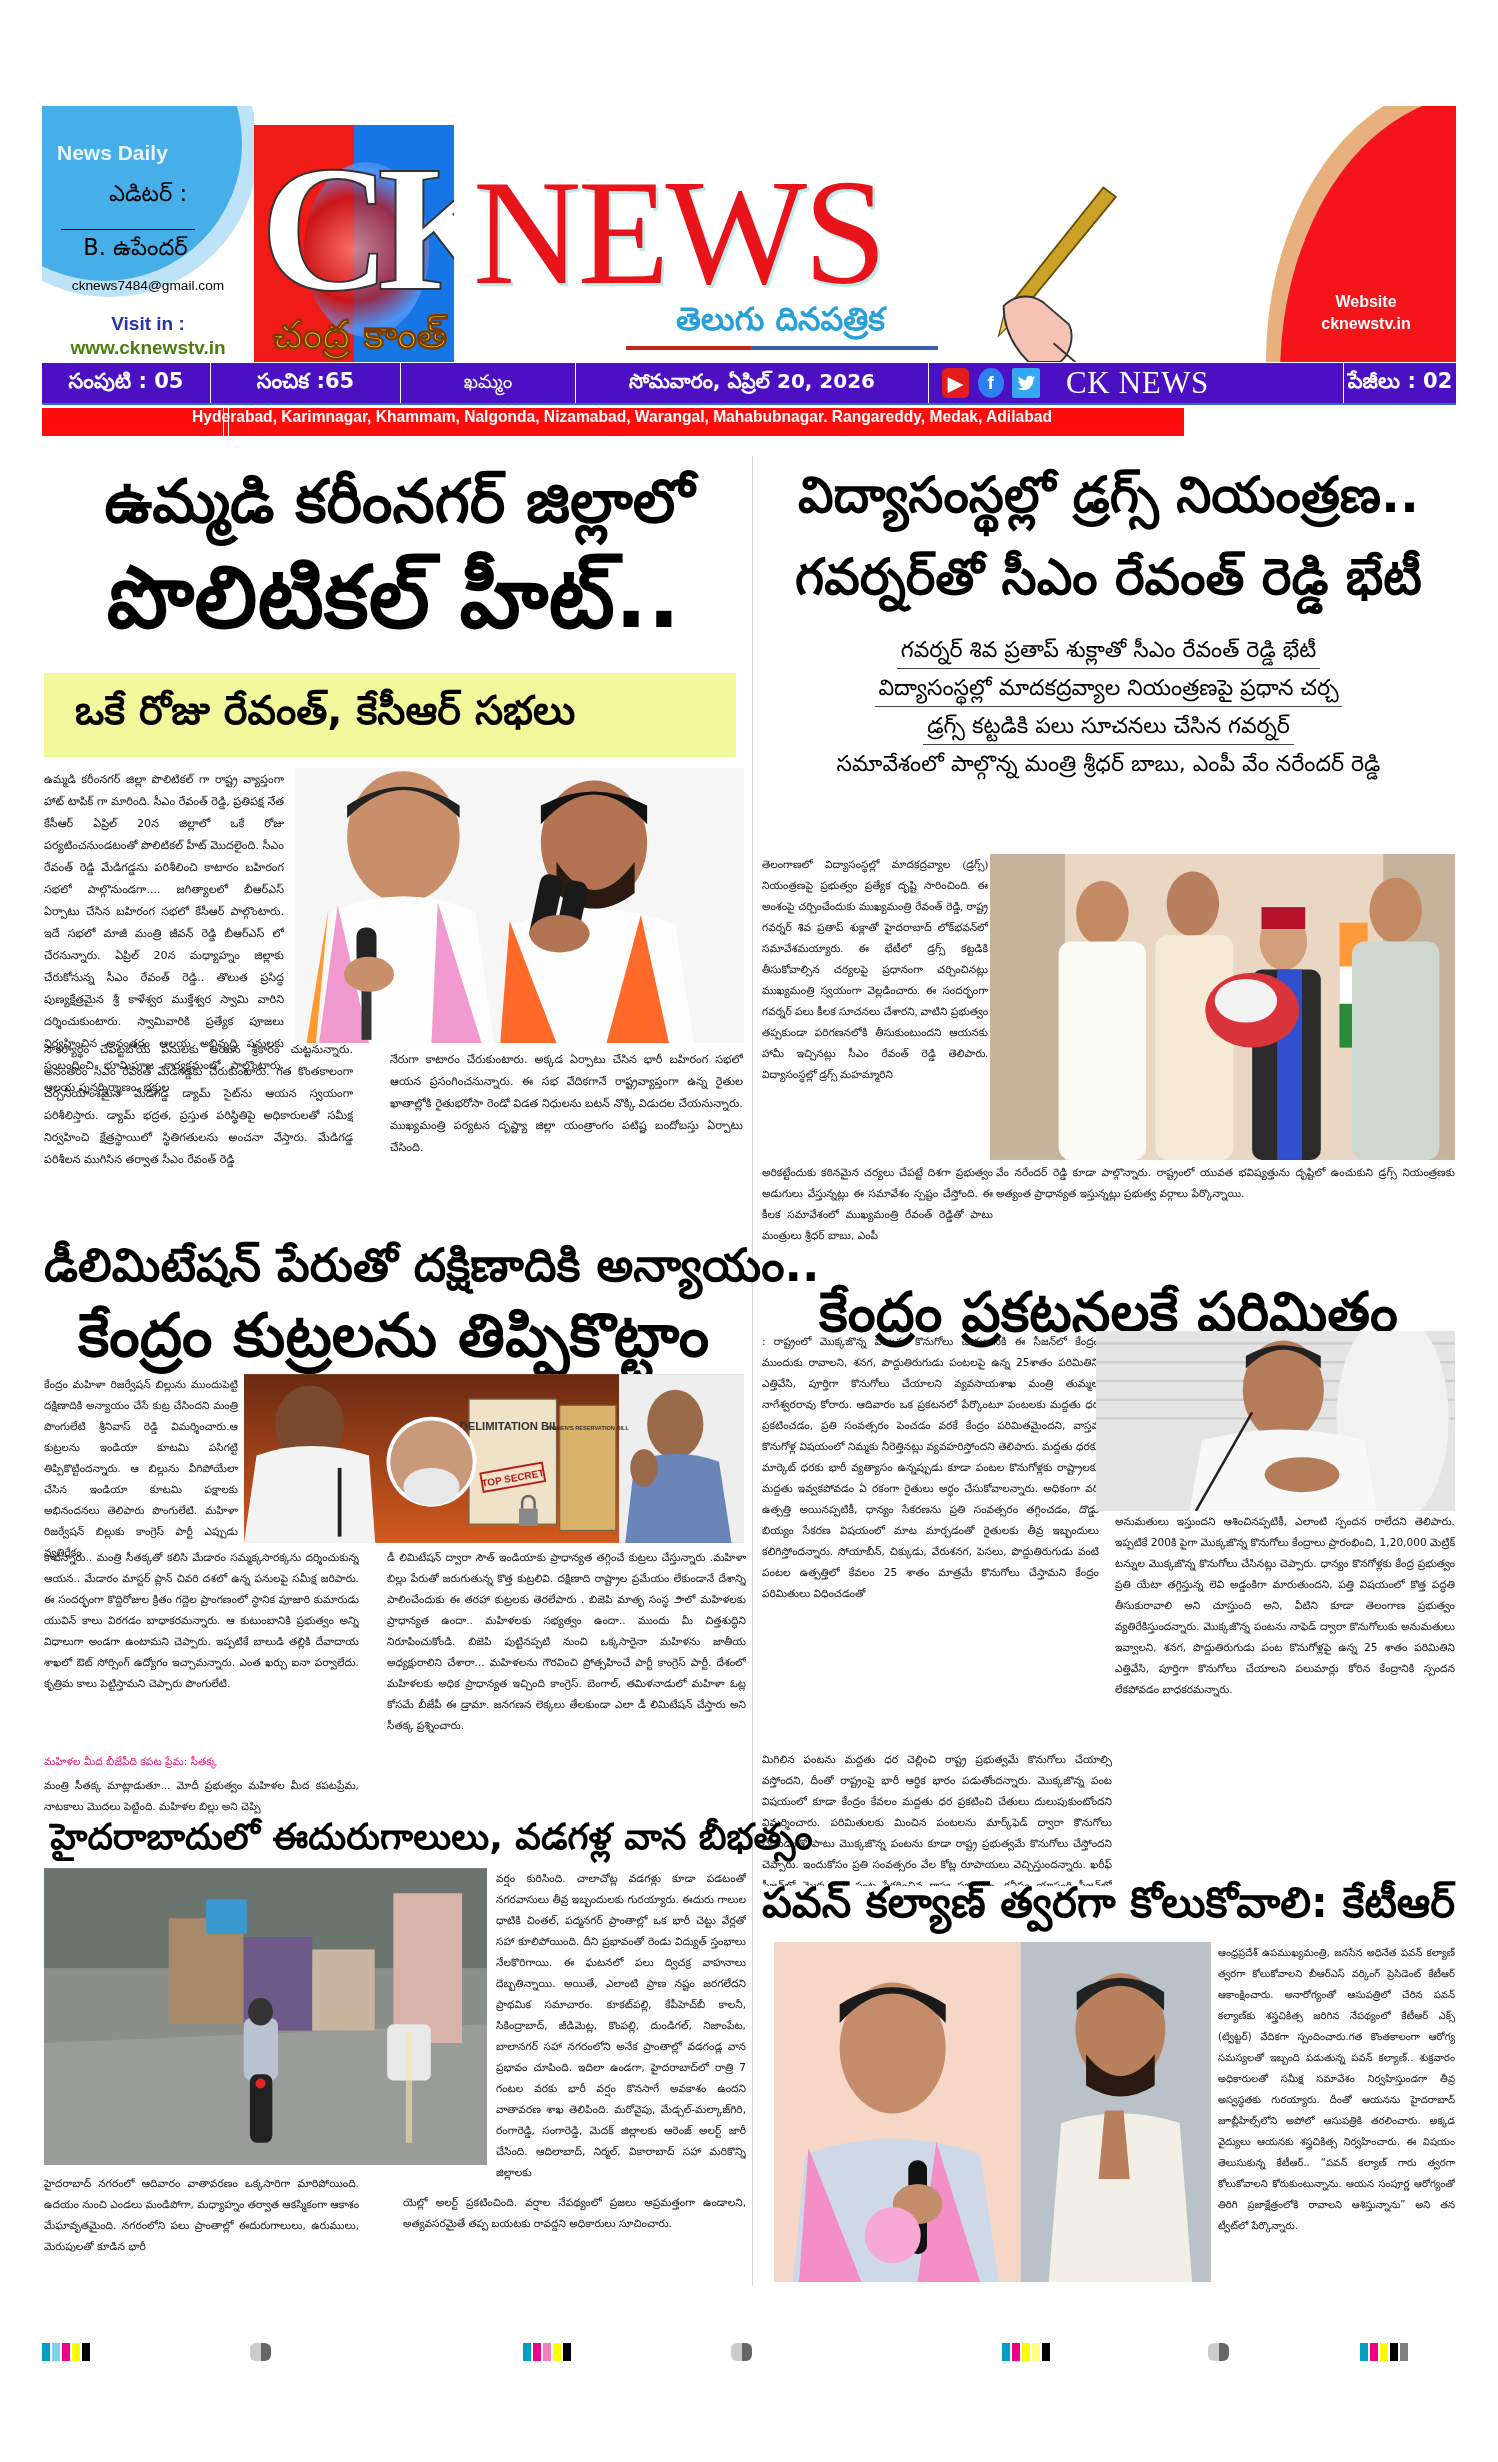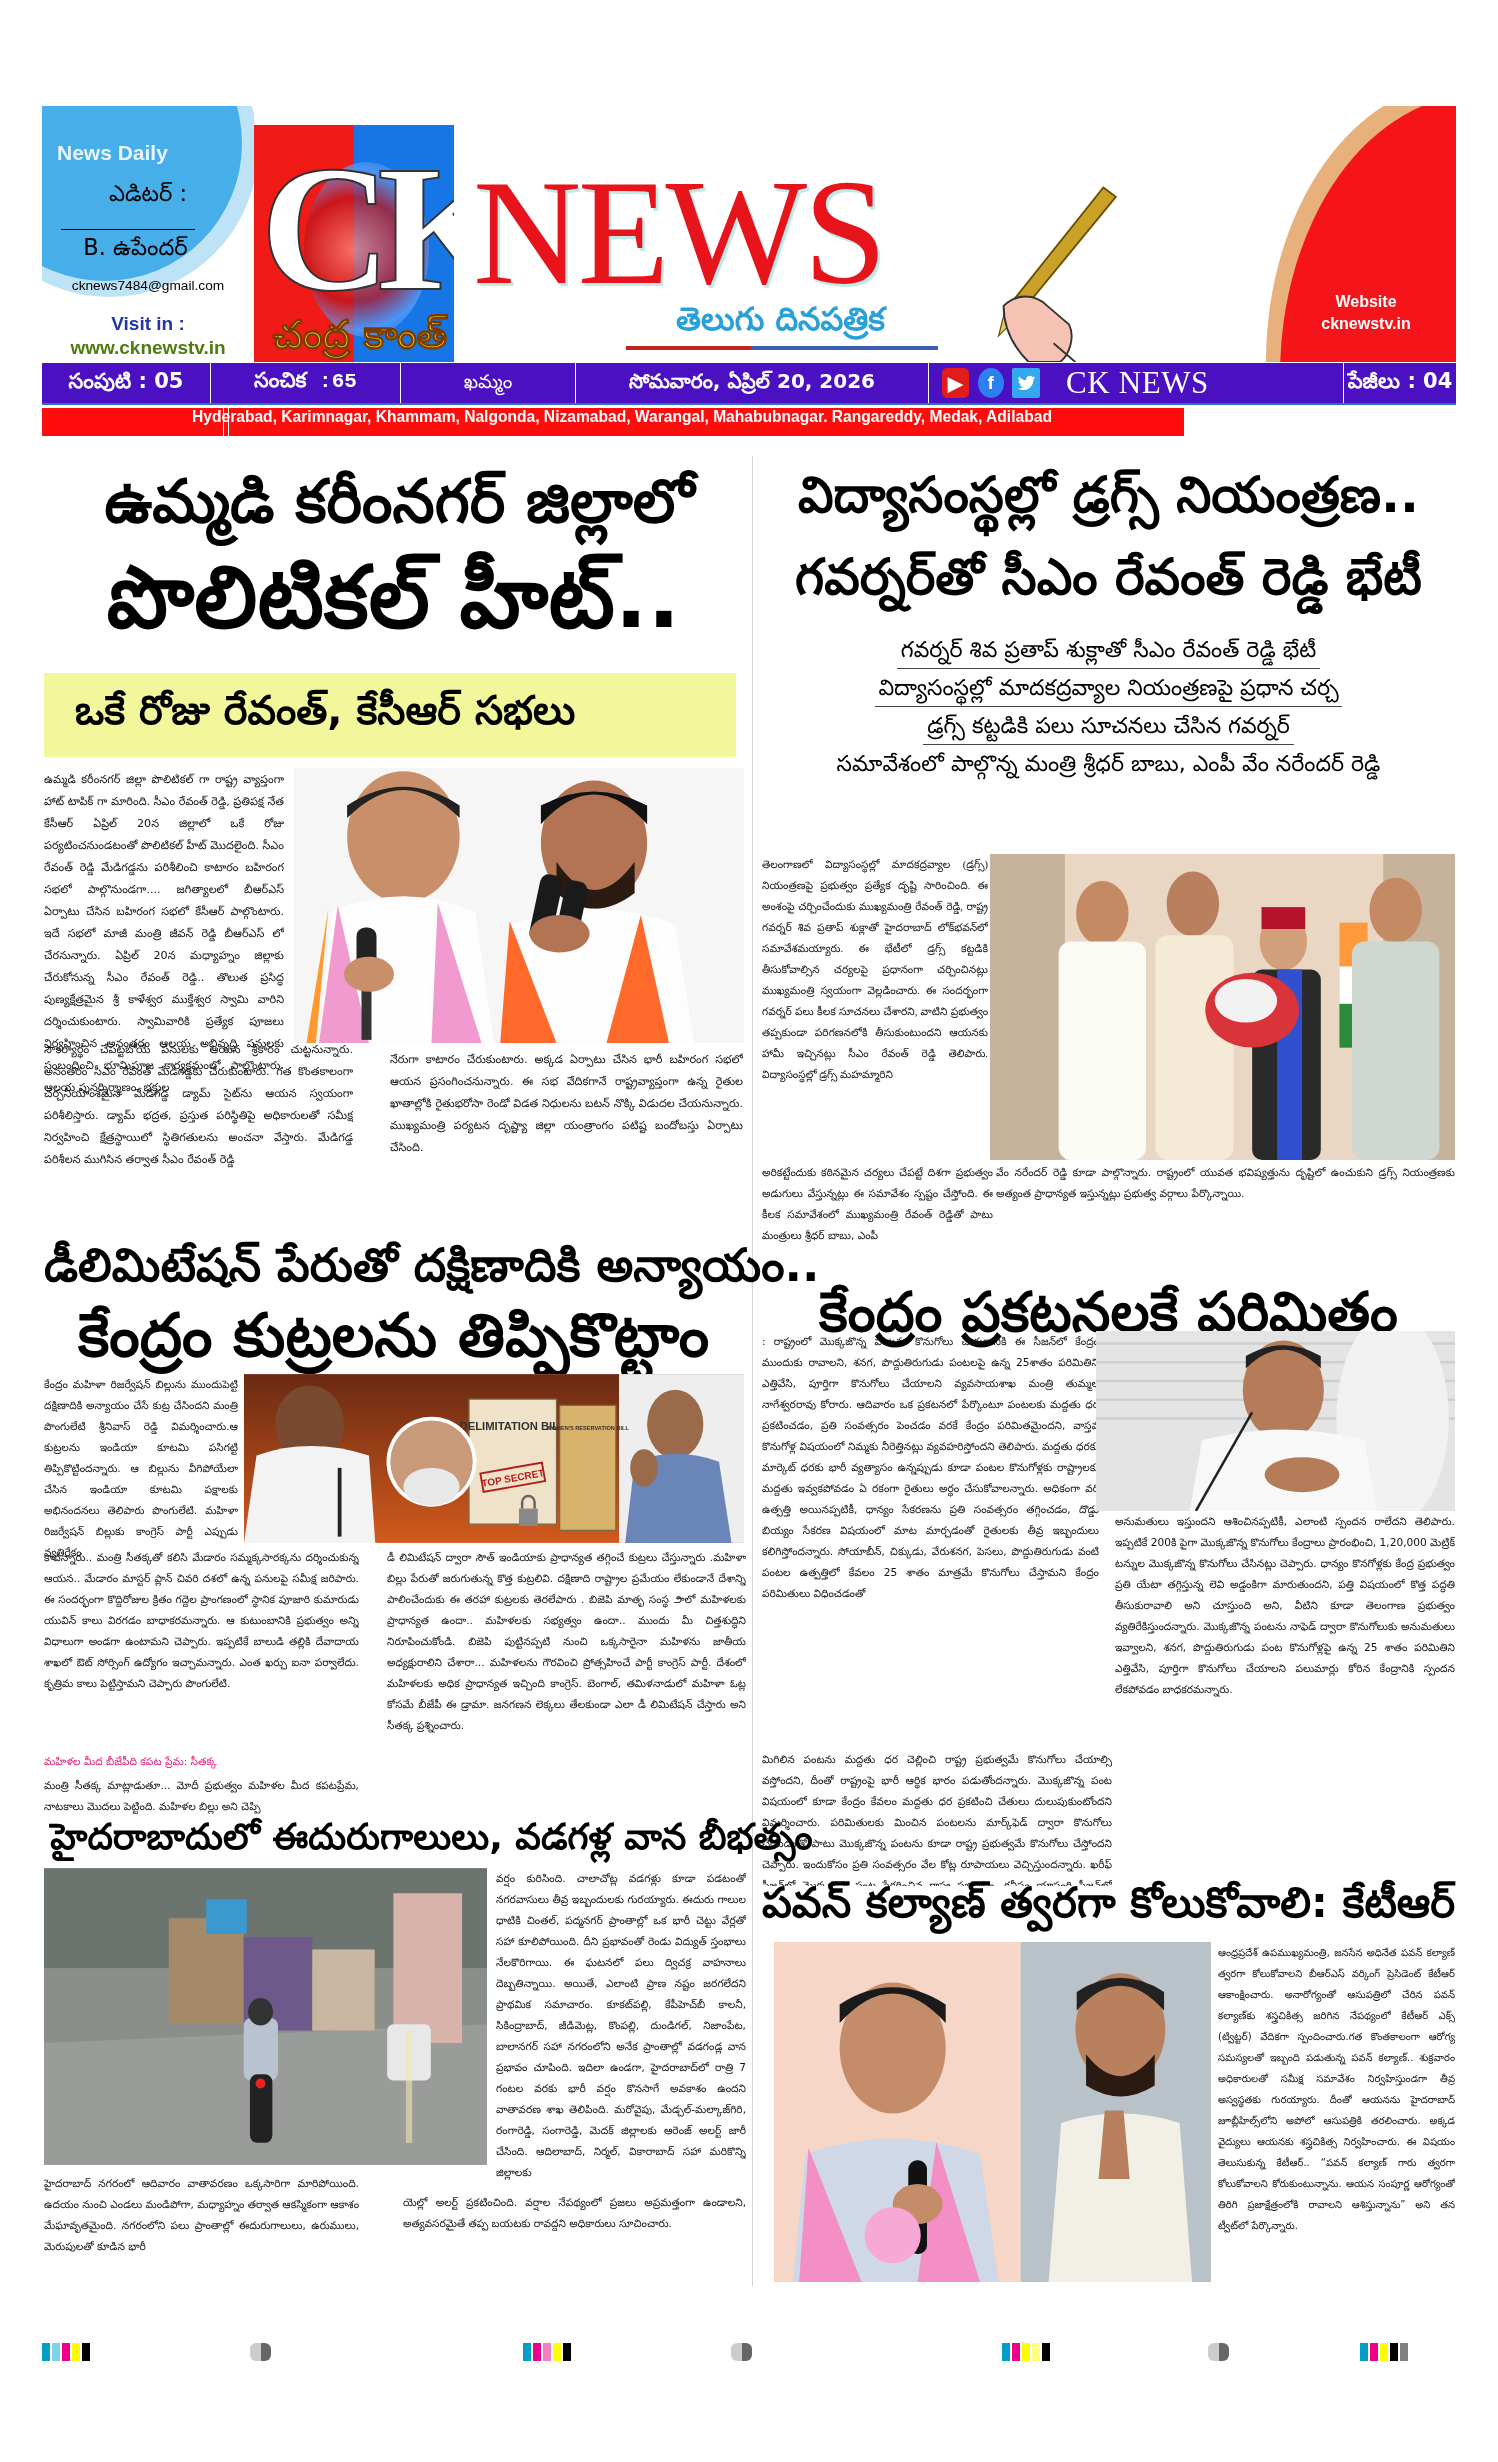--- a/index.html
+++ b/index.html
@@ -36,21 +36,21 @@
   #website-badge .curve1 { position:absolute; left:25px; top:-25px; width:400px; height:562px; border-radius:50%; background:#e7b07d; }
   #website-badge .curve2 { position:absolute; left:39px; top:-12.5px; width:400px; height:562px; border-radius:50%; background:#f4141a; }
   #website-label { position:absolute; left:47px; top:187px; width:156px; text-align:center; font: bold 16px "Liberation Sans", sans-serif; color:#fff; z-index:2; }
   #website-url { position:absolute; left:47px; top:209px; width:156px; text-align:center; font: bold 16px "Liberation Sans", sans-serif; color:#fff; z-index:2; }
 
   
   #info-bar { left: 42px; top: 363px; width: 1414px; height: 42px; background: #4a10c2; display:flex; align-items:center; color:#fff; border-bottom: 2.5px solid #2a6fb8; }
   .ib-cell { height: 100%; display:flex; align-items:center; justify-content:center; font: bold 21px "DejaVu Sans", sans-serif; color:#fff; border-right: 1.9px solid #fff; }
   .ib-cell:last-child { border-right: none; }
   #ib-volume { width: 169px; }
-  #ib-issue { width: 190px; font-family: Liberation Mono, monospace; }
+  #ib-issue { width: 190px; }
   #ib-city { width: 175px; font-size: 19px; font-weight: normal; }
   #ib-date { width: 353px; font-size: 20px; }
   #ib-social { width: 415px; justify-content:flex-start; padding-left: 12.5px; gap: 8.7px; }
   .soc { width: 27.5px; height: 30px; border-radius: 5px; display:flex; align-items:center; justify-content:center; font: bold 19px "Liberation Sans", sans-serif; color:#fff; }
   #yt-icon { background:#e21b1b; }
   #fb-icon { background:#2d7ff0; border-radius: 50%; width: 26px; }
   #tw-icon { background:#33a8f0; border-radius: 1.9px; }
   #ib-brand { font: 31px "Liberation Serif", serif; color:#fff; margin-left: 17.5px; letter-spacing: 0.6px; }
   #ib-pages { flex:1; }
 
@@ -174,21 +174,21 @@
   <div id="ib-social" class="ib-cell">
     <div id="yt-icon" class="soc">▶</div>
     <div id="fb-icon" class="soc">f</div>
     <div id="tw-icon" class="soc">
       <svg width="21" height="19" viewBox="0 0 24 24">
           <path fill="#fff" d="M23 4.5c-.8.4-1.7.6-2.6.7.9-.6 1.6-1.4 2-2.5-.9.5-1.9.9-2.9 1.1A4.5 4.5 0 0 0 11.8 8 12.8 12.8 0 0 1 2.5 3.3a4.5 4.5 0 0 0 1.4 6 4.4 4.4 0 0 1-2-.6v.1c0 2.2 1.5 4 3.6 4.4-.7.2-1.4.2-2 .1.6 1.8 2.2 3.1 4.2 3.1A9 9 0 0 1 1 18.3 12.8 12.8 0 0 0 7.9 20.3c8.3 0 12.8-6.9 12.8-12.8v-.6c.9-.6 1.6-1.4 2.3-2.4z"></path>
         </svg>
     </div>
     <div id="ib-brand">CK NEWS</div>
   </div>
-  <div id="ib-pages" class="ib-cell">పేజీలు : 04</div>
+  <div id="ib-pages" class="ib-cell">పేజీలు : 02</div>
 </div>
 
 <div id="city-strip" class="abs">
   <div class="bar" style="left:181px;"></div>
   <div id="city-text">Hyderabad,  Karimnagar, Khammam, Nalgonda, Nizamabad, Warangal, Mahabubnagar. Rangareddy, Medak, Adilabad</div>
   <div class="bar" style="left:1405px;"></div>
 </div>
 
 <div id="col-divider" class="abs"></div>
 

